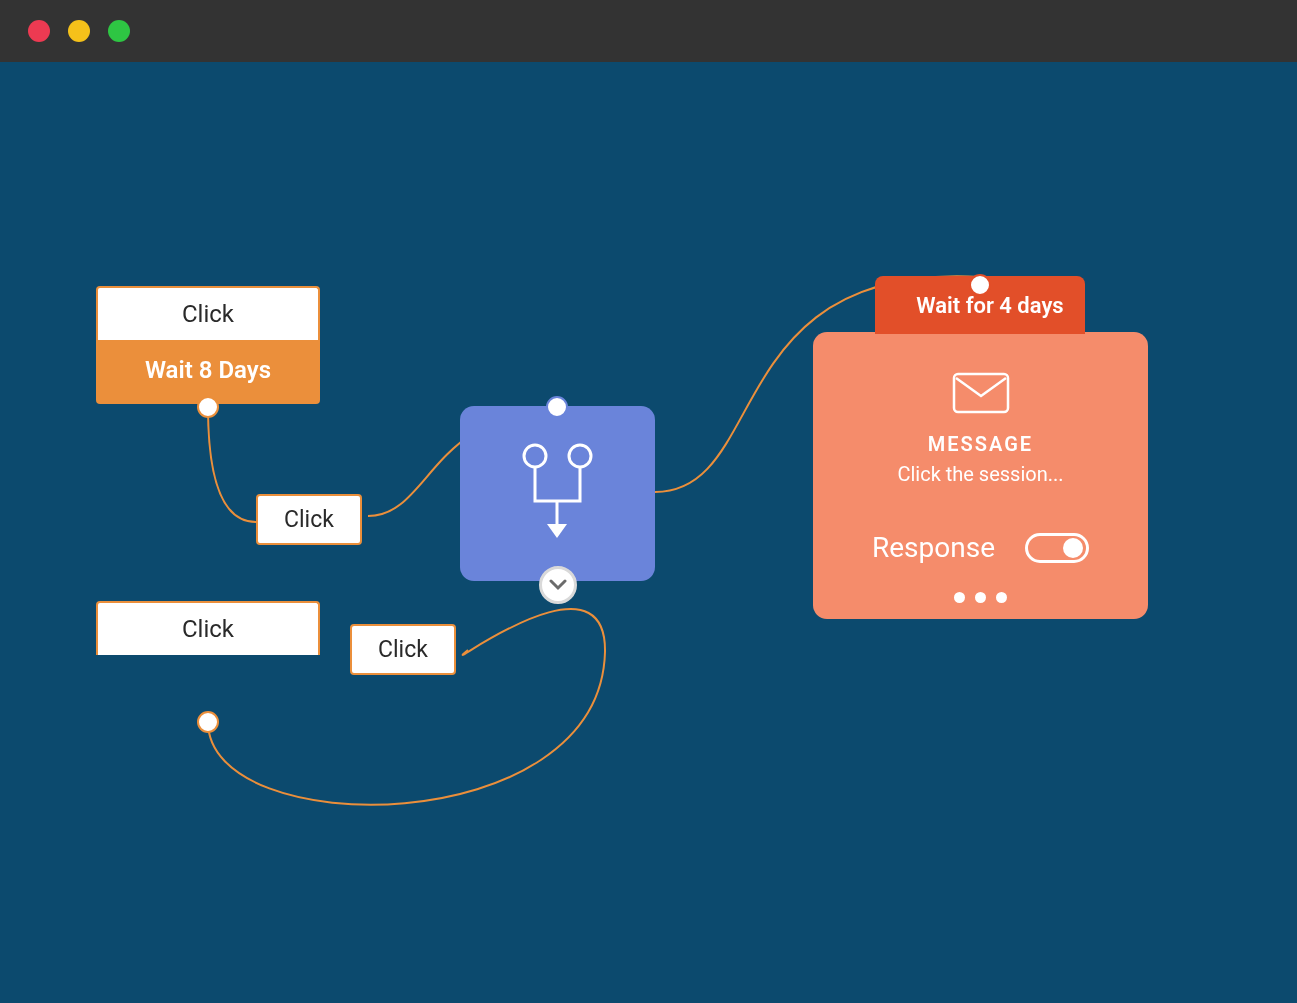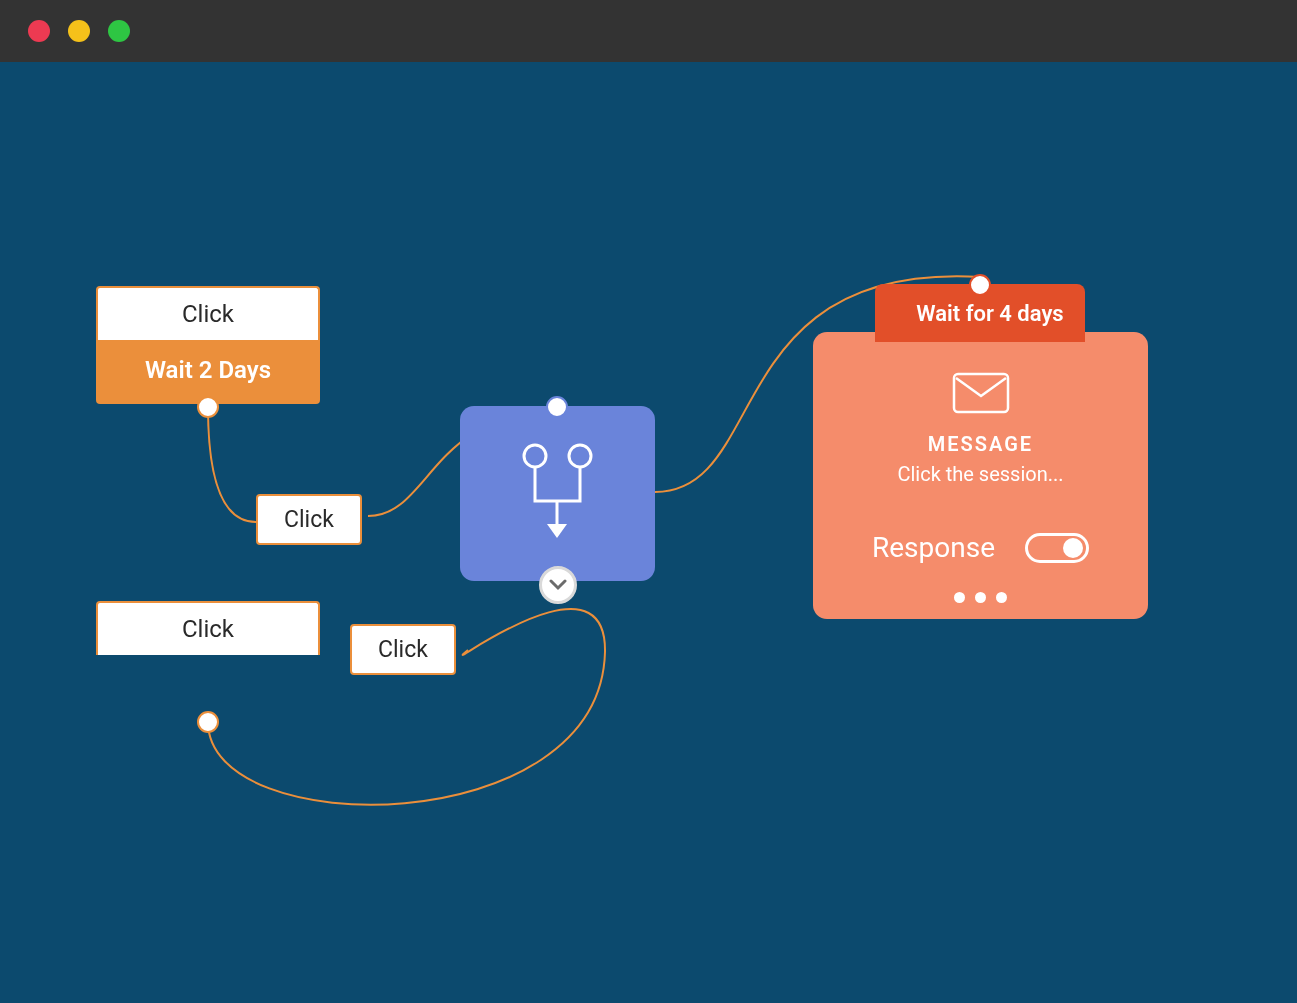--- a/index.html
+++ b/index.html
@@ -180,21 +180,21 @@
       width: 11px;
       height: 11px;
       background: #fff;
       border-radius: 50%;
     }
 
     
     .wait4-tab {
       position: absolute;
       left: 875px;
-      top: 222px;
+      top: 214px;
       width: 210px;
       height: 58px;
       background: #e24f29;
       color: #fff;
       border-radius: 8px 8px 0 0;
       display: flex;
       align-items: center;
       justify-content: center;
       font-size: 22px;
       font-weight: 600;
@@ -232,21 +232,21 @@
     <path d="M 208 660 C 208 780 600 780 605 590 C 607 480 430 620 468 588" stroke="#eb8f3b" stroke-width="2" fill="none"></path>
 
     <path d="M 468 588 C 500 570 560 560 558 520" stroke="#eb8f3b" stroke-width="2" fill="none" opacity="0"></path>
 
     <path d="M 655 430 C 770 430 720 200 980 215" stroke="#eb8f3b" stroke-width="2" fill="none"></path>
 
   </svg>
 
   <div class="node-wait2">
     <div class="node-header-white">Click</div>
-    <div class="node-body-orange">Wait 2 Days</div>
+    <div class="node-body-orange">Wait 8 Days</div>
   </div>
   <div class="port" style="left:197px; top:334px;"></div>
 
   <div class="node-nodelay">
     <div class="node-header-white">Click</div>
   </div>
   <div class="port" style="left:197px; top:649px;"></div>
 
   <div class="click-box click-box-1">Click</div>
   <div class="click-box click-box-2">Click</div>

